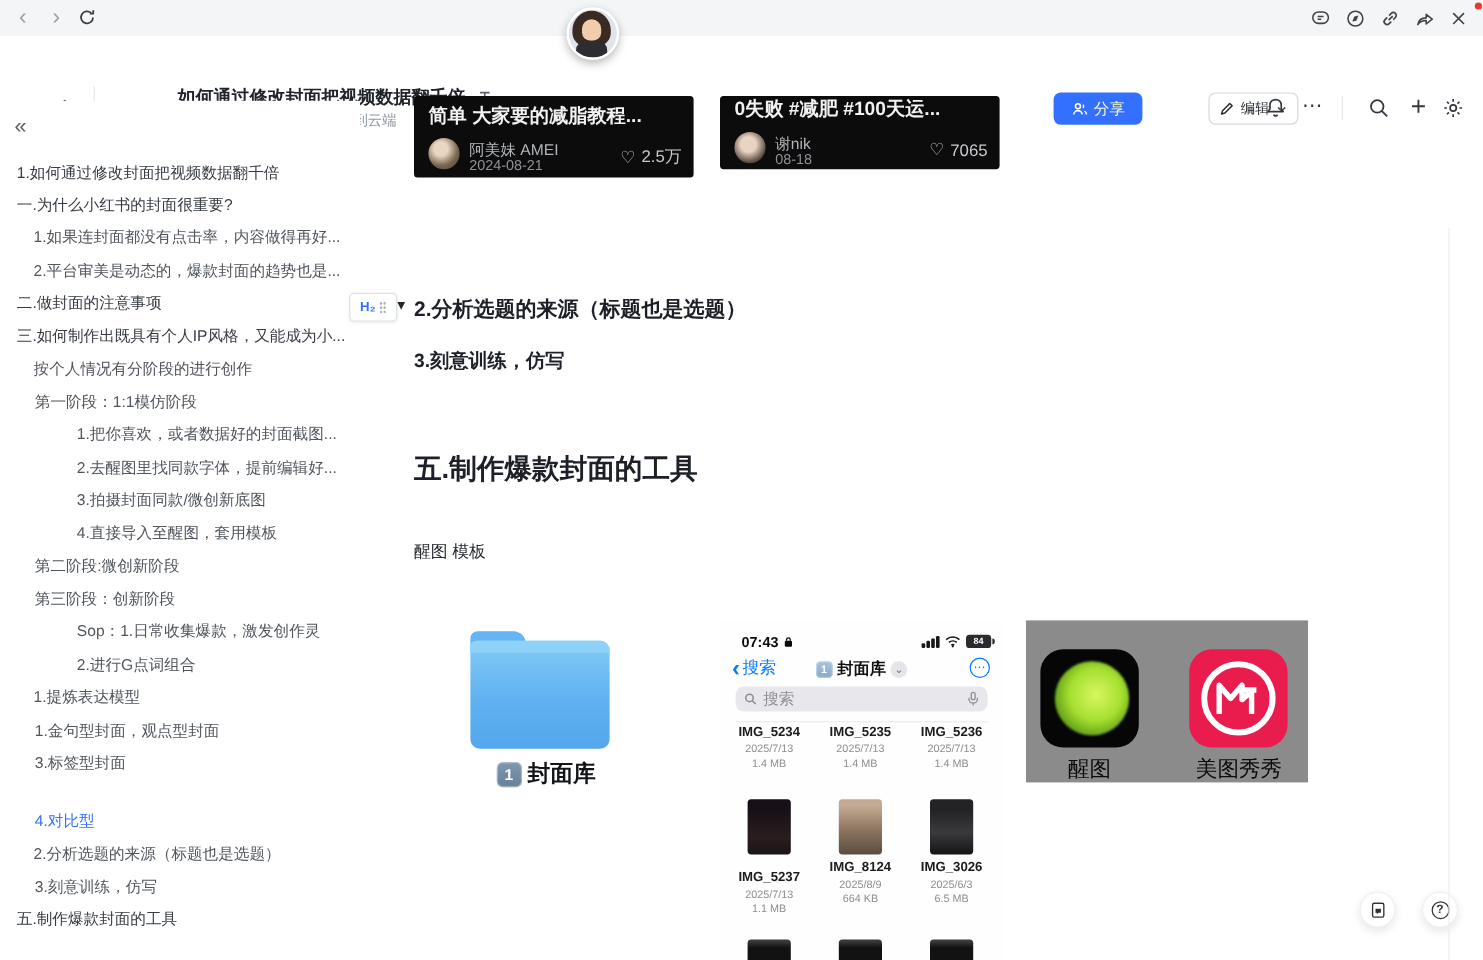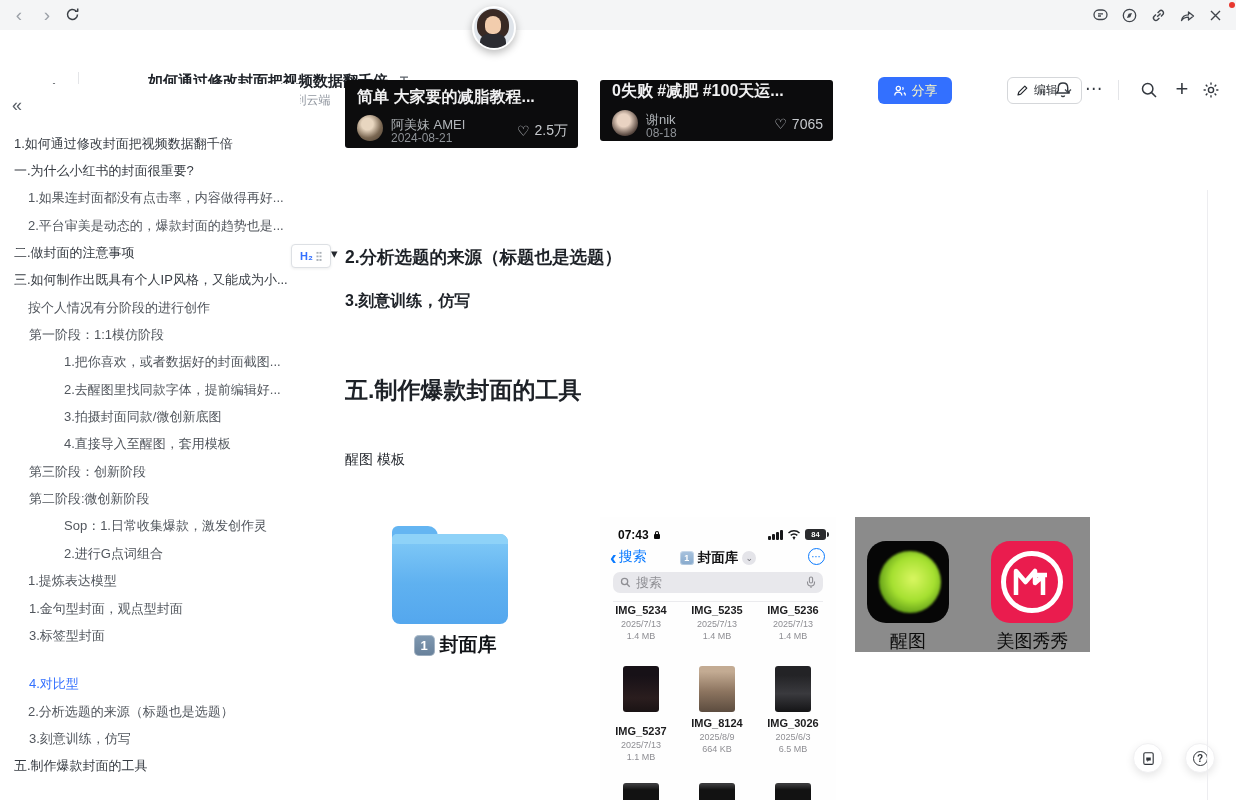--- a/index.html
+++ b/index.html
@@ -271,22 +271,22 @@
       <div class="toc-item lvl1">1.如果连封面都没有点击率，内容做得再好...</div>
       <div class="toc-item lvl1">2.平台审美是动态的，爆款封面的趋势也是...</div>
       <div class="toc-item lvl0">二.做封面的注意事项</div>
       <div class="toc-item lvl0">三.如何制作出既具有个人IP风格，又能成为小...</div>
       <div class="toc-item lvl1">按个人情况有分阶段的进行创作</div>
       <div class="toc-item lvl2">第一阶段：1:1模仿阶段</div>
       <div class="toc-item lvl3">1.把你喜欢，或者数据好的封面截图...</div>
       <div class="toc-item lvl3">2.去醒图里找同款字体，提前编辑好...</div>
       <div class="toc-item lvl3">3.拍摄封面同款/微创新底图</div>
       <div class="toc-item lvl3">4.直接导入至醒图，套用模板</div>
+      <div class="toc-item lvl2">第二阶段:微创新阶段</div>
       <div class="toc-item lvl2">第三阶段：创新阶段</div>
-      <div class="toc-item lvl2">第二阶段:微创新阶段</div>
       <div class="toc-item lvl3">Sop：1.日常收集爆款，激发创作灵</div>
       <div class="toc-item lvl3">2.进行G点词组合</div>
       <div class="toc-item lvl1">1.提炼表达模型</div>
       <div class="toc-item lvl2">1.金句型封面，观点型封面</div>
       <div class="toc-item lvl2">3.标签型封面</div>
       <div class="toc-item lvl2 active">4.对比型</div>
       <div class="toc-item lvl1">2.分析选题的来源（标题也是选题）</div>
       <div class="toc-item lvl2">3.刻意训练，仿写</div>
       <div class="toc-item lvl0">五.制作爆款封面的工具</div>
     </div>

